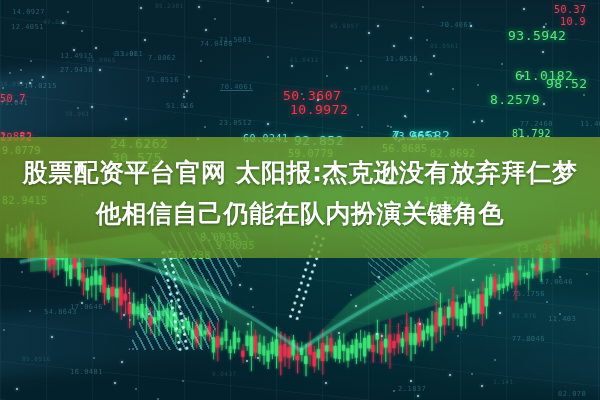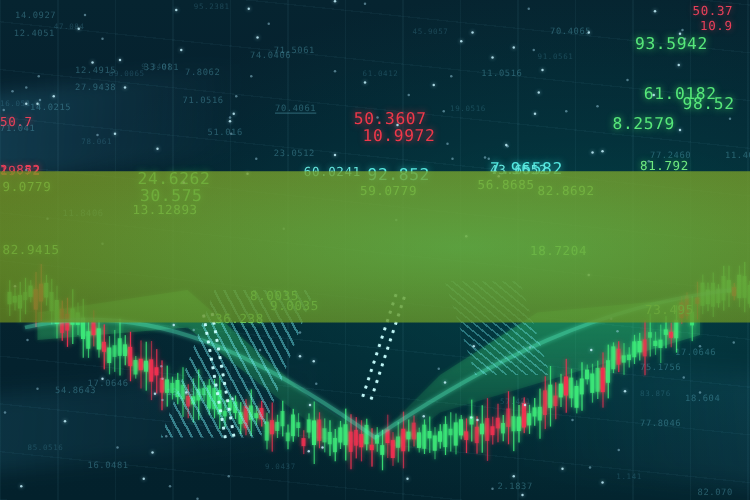--- a/index.html
+++ b/index.html
@@ -495,21 +495,21 @@
       <div class="num faint" style="left: 520px; top: 120px;">77.2460</div>
       <div class="num faint" style="left: 220px; top: 83px; text-decoration: underline;">70.4061</div>
       <div class="num faint2" style="left: 360px; top: 84px;">19.0516</div>
       <div class="num faint" style="left: 70px; top: 303px;">17.0646</div>
       <div class="num faint" style="left: 133px; top: 310px;">13.0561</div>
       <div class="num faint2" style="left: 22px; top: 355px;">85.0516</div>
       <div class="num faint" style="left: 70px; top: 368px;">16.0481</div>
       <div class="num faint" style="left: 512px; top: 290px;">75.1756</div>
       <div class="num faint2" style="left: 512px; top: 312px;">83.876</div>
       <div class="num faint" style="left: 512px; top: 335px;">77.8046</div>
-      <div class="num faint" style="left: 548px; top: 315px;">18.604</div>
+      <div class="num faint" style="left: 548px; top: 315px;">11.403</div>
       <div class="num faint2" style="left: 493px; top: 378px;">1.141</div>
       <div class="num faint" style="left: 558px; top: 390px;">82.070</div>
       <div class="num faint" style="left: 44px; top: 308px;">54.8643</div>
       <div class="num faint2" style="left: 400px; top: 318px;">57.421</div>
       <div class="num faint" style="left: 398px; top: 385px;">2.1837</div>
       <div class="num faint" style="left: 540px; top: 278px;">17.0646</div>
       <div class="num faint2" style="left: 212px; top: 370px;">9.0437</div>
       <div class="num faint" style="left: 580px; top: 120px;">11.406</div>
     </div>
   <div id="specks">
@@ -646,14 +646,18 @@
       <div class="speck dim" style="left: 488px; top: 254px;"></div>
       <div class="speck dim" style="left: 471px; top: 373px;"></div>
       <div class="speck" style="left: 398px; top: 140px;"></div>
       <div class="speck dim" style="left: 559px; top: 276px;"></div>
       <div class="speck dim" style="left: 81px; top: 194px;"></div>
     </div>
 
   <div class="band"></div>
   <div class="band-glow"></div>
 
+  <div class="headline">
+    <span class="l1">股票配资平台官网 太阳报:杰克逊没有放弃拜仁梦</span>
+    <span class="l2">他相信自己仍能在队内扮演关键角色</span>
+  </div>
 
 </div>
 
 </body></html>

